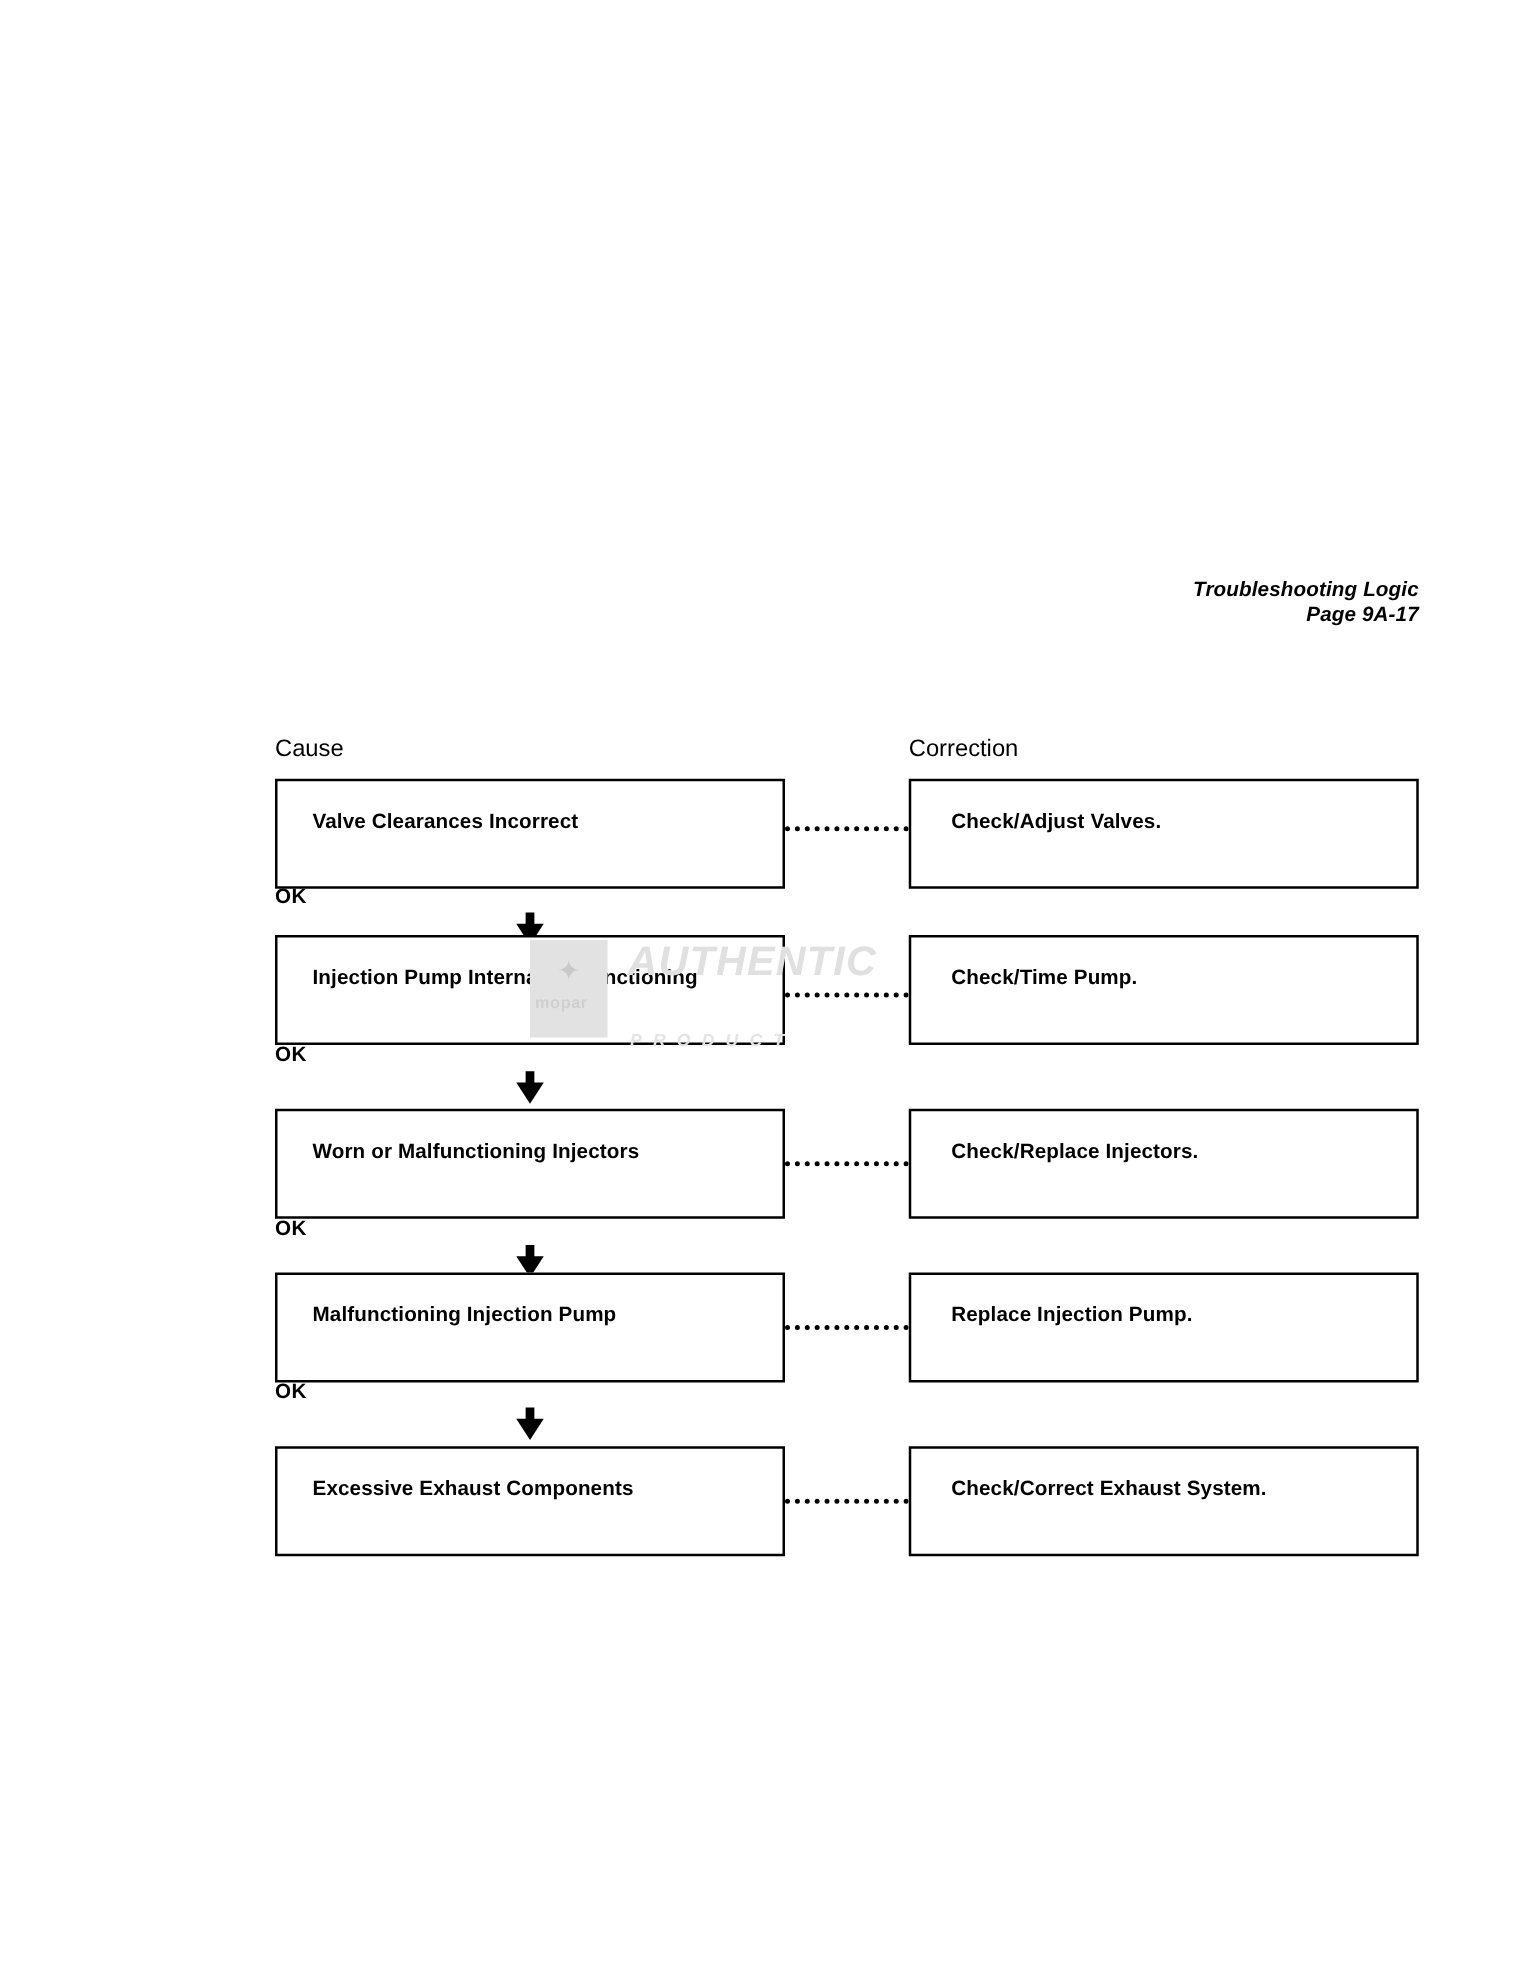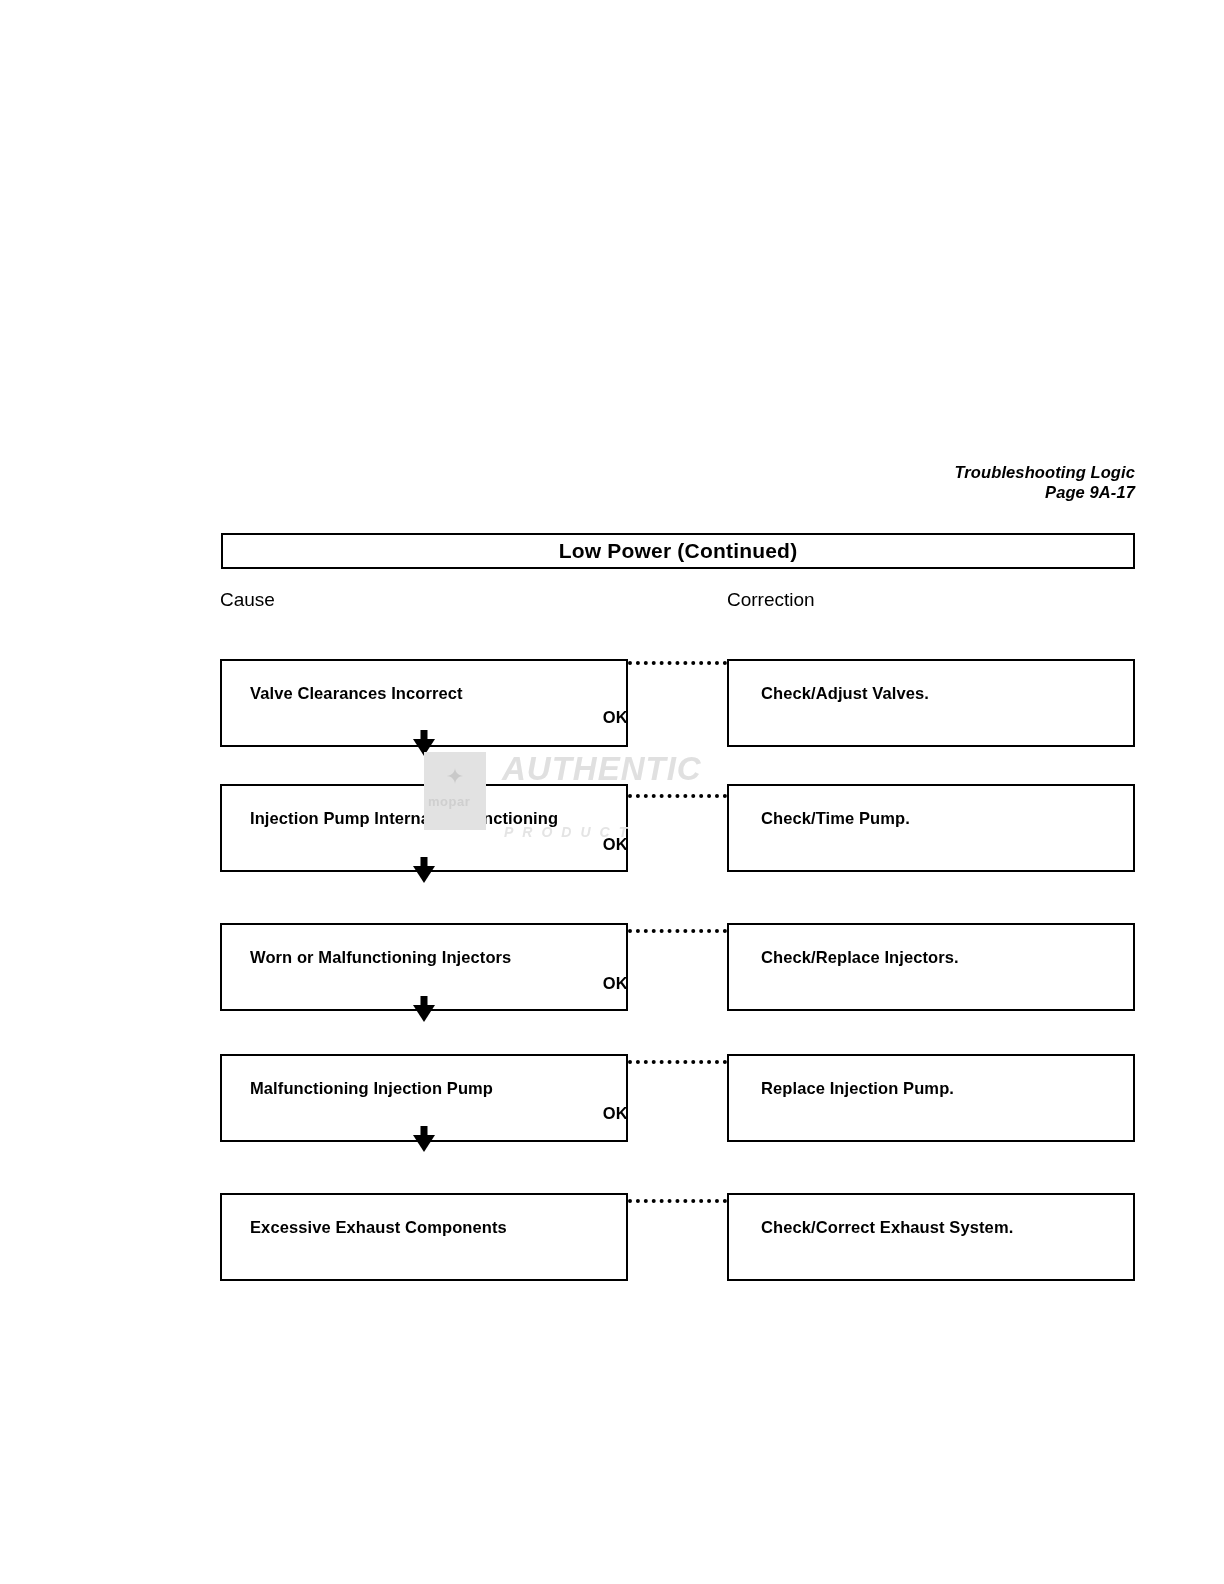--- a/index.html
+++ b/index.html
@@ -74,21 +74,20 @@
   
   .row { position: absolute; left: 0; width: 1224px; height: 0; }
 
   .node {
     position: absolute;
     box-sizing: border-box;
     border: 2.5px solid #000;
     background: #ffffff;
     height: 88px;
     width: 408px;
-    margin-top: 36px;
   }
   .node.cause      { left: 220px; }
   .node.correction { left: 727px; text-decoration: underline; }
 
   .node .node-text {
     position: absolute;
     left: 28px;
     right: 14px;
     top: 22px;
     font-weight: bold;
@@ -111,21 +110,21 @@
   .ok-connector {
     position: absolute;
     left: 220px;
     width: 408px;
     height: 46px;
   }
   .ok-connector .ok-label {
     position: absolute;
     left: 0; right: 0;
     top: -3px;
-    text-align: right;
+    text-align: left;
     font-weight: bold;
     font-size: 16.5px;
     line-height: 18px;
     letter-spacing: 0.3px;
   }
   .ok-connector .arrow {
     position: absolute;
     left: 50%;
     top: 19px;
     transform: translateX(-50%);
@@ -213,23 +212,20 @@
 </head>
 <body>
 
 <div id="page">
 
   <div class="runhead" id="runhead-right">
     <span class="line">Troubleshooting Logic</span>
     <span class="line">Page 9A-17</span>
   </div>
 
-  <div id="title-banner">
-    <div class="title-text">Low Power (Continued)</div>
-  </div>
 
   <div class="col-caption" id="caption-cause">Cause</div>
   <div class="col-caption" id="caption-correction">Correction</div>
 
   <div class="row" style="top:623px">
     <div class="node cause" style="top:0">
       <div class="node-text">Valve Clearances Incorrect</div>
     </div>
     <div class="dotted-link" style="top:38px"></div>
     <div class="node correction" style="top:0">

